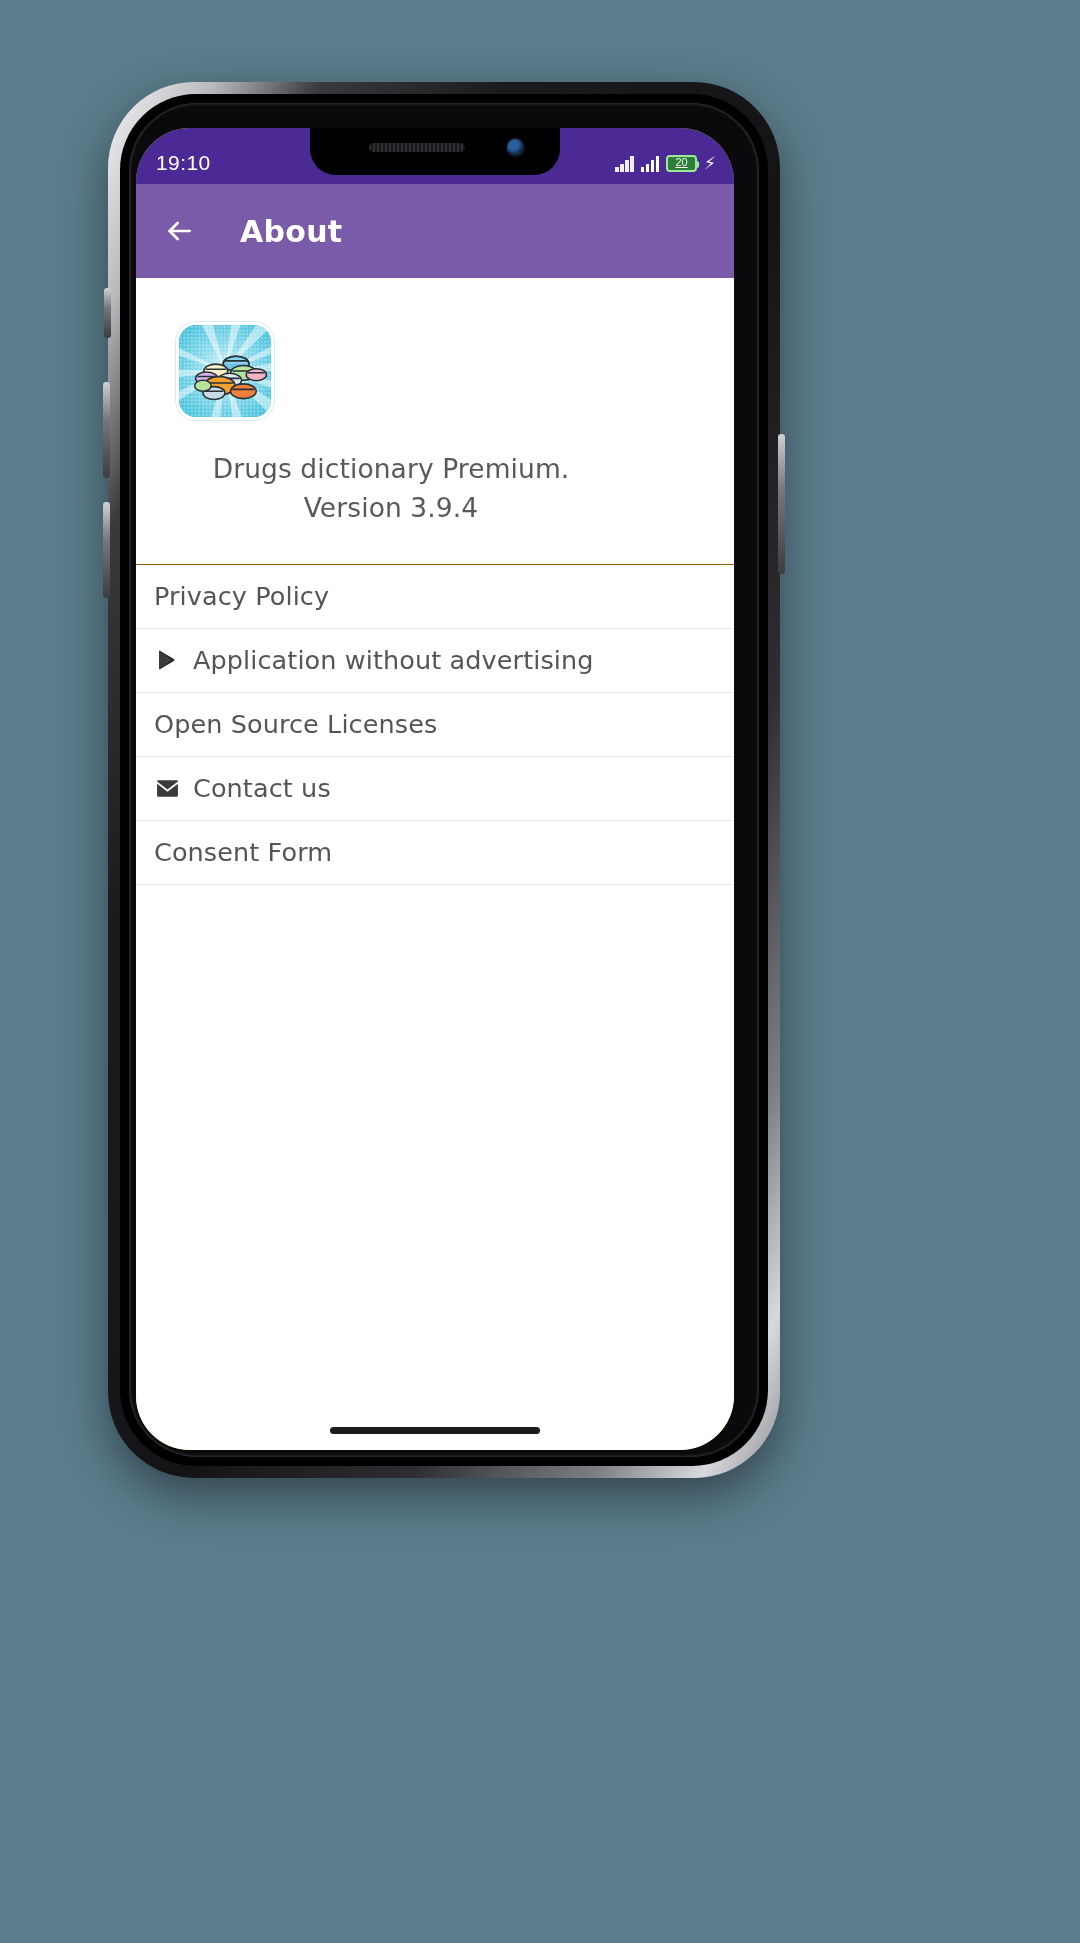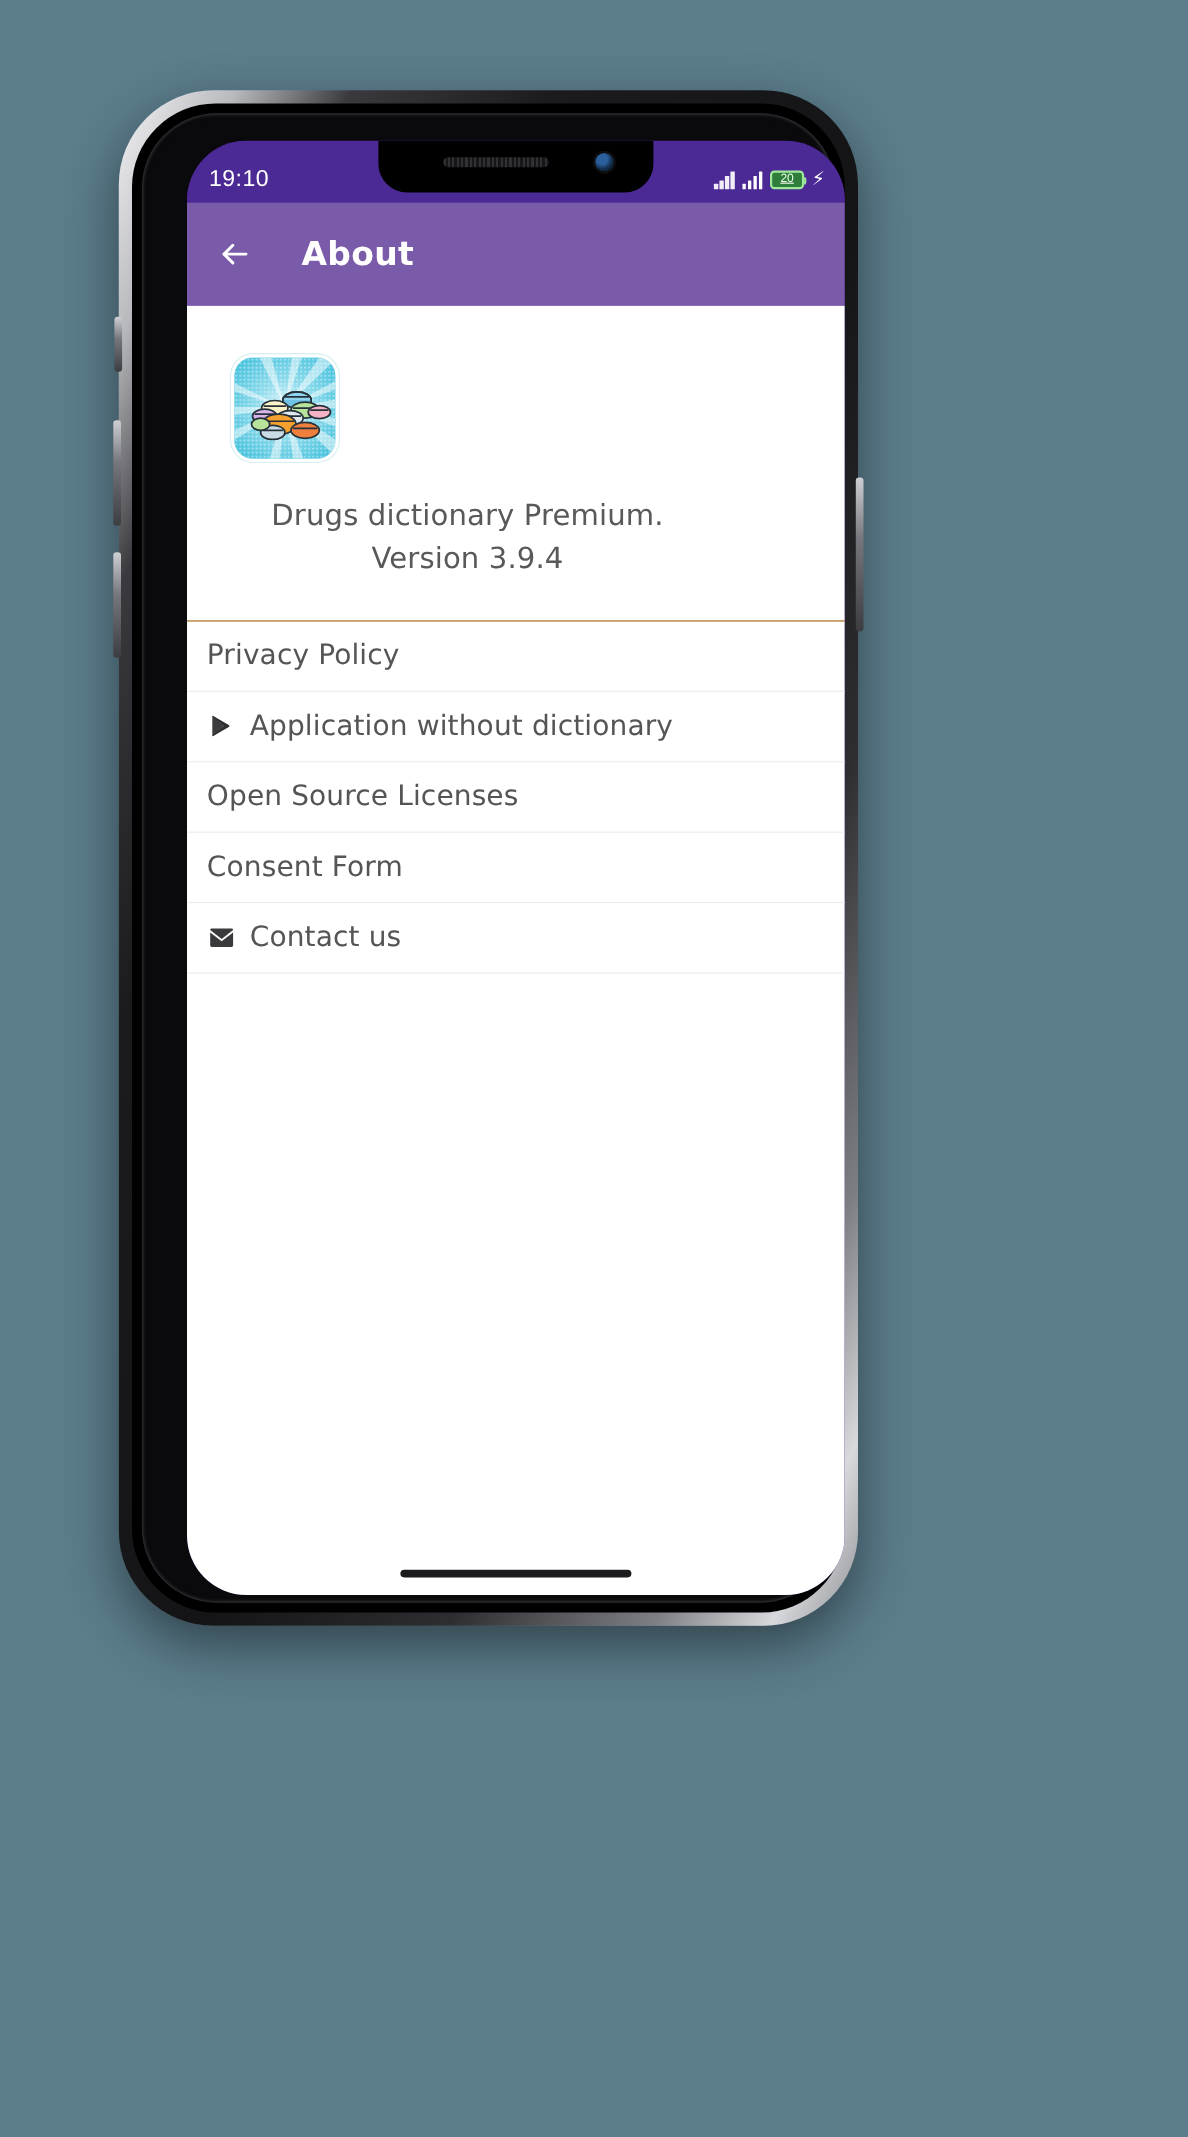--- a/index.html
+++ b/index.html
@@ -53,25 +53,25 @@
     border-radius: 3px;
   }
   .btn-mute  { left: -4px; top: 206px;  width: 7px; height: 50px; }
   .btn-vup   { left: -5px; top: 300px;  width: 7px; height: 96px; }
   .btn-vdn   { left: -5px; top: 420px;  width: 7px; height: 96px; }
   .btn-power { right: -5px; top: 352px; width: 7px; height: 140px; }
 
   
   .screen {
     position: absolute;
-    left: 41px; top: 25px;
+    left: 7px; top: 25px;
     width: 598px; height: 1322px;
     border-radius: 54px;
     overflow: hidden;
-    background: #4c1d95;
+    background: #84cc16;
   }
 
   
   .statusbar {
     position: relative;
     height: 56px;
     background: #4c2a95;
     display: flex;
     align-items: center;
     justify-content: space-between;
@@ -387,42 +387,42 @@
                 <span class="row-label">Privacy Policy</span>
               </div>
 
               <div class="row">
                 <span class="row-icon">
                   <svg width="24" height="24" viewBox="0 0 24 24">
                     <path d="M4.5 2.6 C4.2 2.9 4 3.4 4 4 v16 c0 .6 .2 1.1 .5 1.4 L14.2 12 Z" fill="#3c3c3e"></path>
                     <path d="M4.5 2.6 L19 11 c.7 .4 .7 1.6 0 2 L4.5 21.4 c-.2 -.2 -.3 -.5 -.3 -.9 L14.2 12 L4.2 3.5 c0 -.4 .1 -.7 .3 -.9 Z" fill="#2f2f31"></path>
                   </svg>
                 </span>
-                <span class="row-label">Application without dictionary</span>
+                <span class="row-label">Application without advertising</span>
               </div>
 
 
               <div class="row no-icon">
                 <span class="row-label">Open Source Licenses</span>
-              </div>
-
-              <div class="row no-icon">
-                <span class="row-label">Consent Form</span>
               </div>
 
               <div class="row">
                 <span class="row-icon">
                   <svg width="25" height="25" viewBox="0 0 24 24" fill="#3a3a3c">
                     <path d="M2 5.2 c0 -.7 .6 -1.2 1.3 -1.2 h17.4 c.7 0 1.3 .5 1.3 1.2 L12 13 Z"></path>
                     <path d="M2 7.4 L12 15 L22 7.4 V18.6 c0 .8 -.6 1.4 -1.4 1.4 H3.4 C2.6 20 2 19.4 2 18.6 Z"></path>
                   </svg>
                 </span>
                 <span class="row-label">Contact us</span>
               </div>
 
+              <div class="row no-icon">
+                <span class="row-label">Consent Form</span>
+              </div>
+
             </div>
 
             <div class="home-indicator"></div>
           </div>
 
         </div>
       </div>
     </div>
   </div>
 </div>

